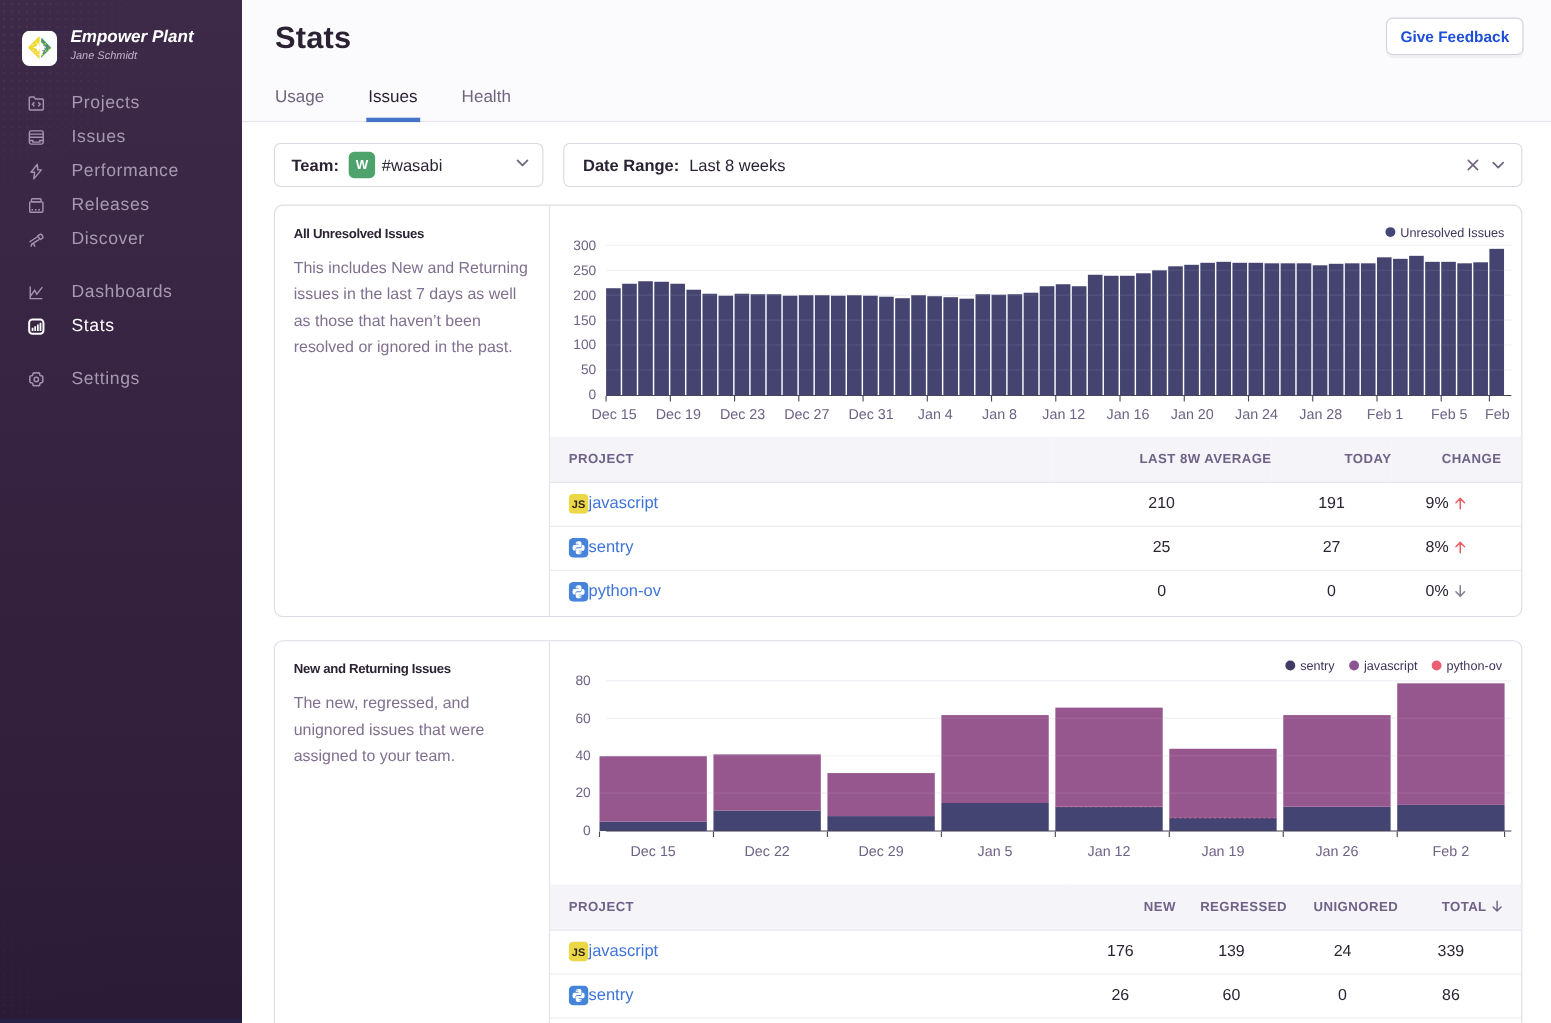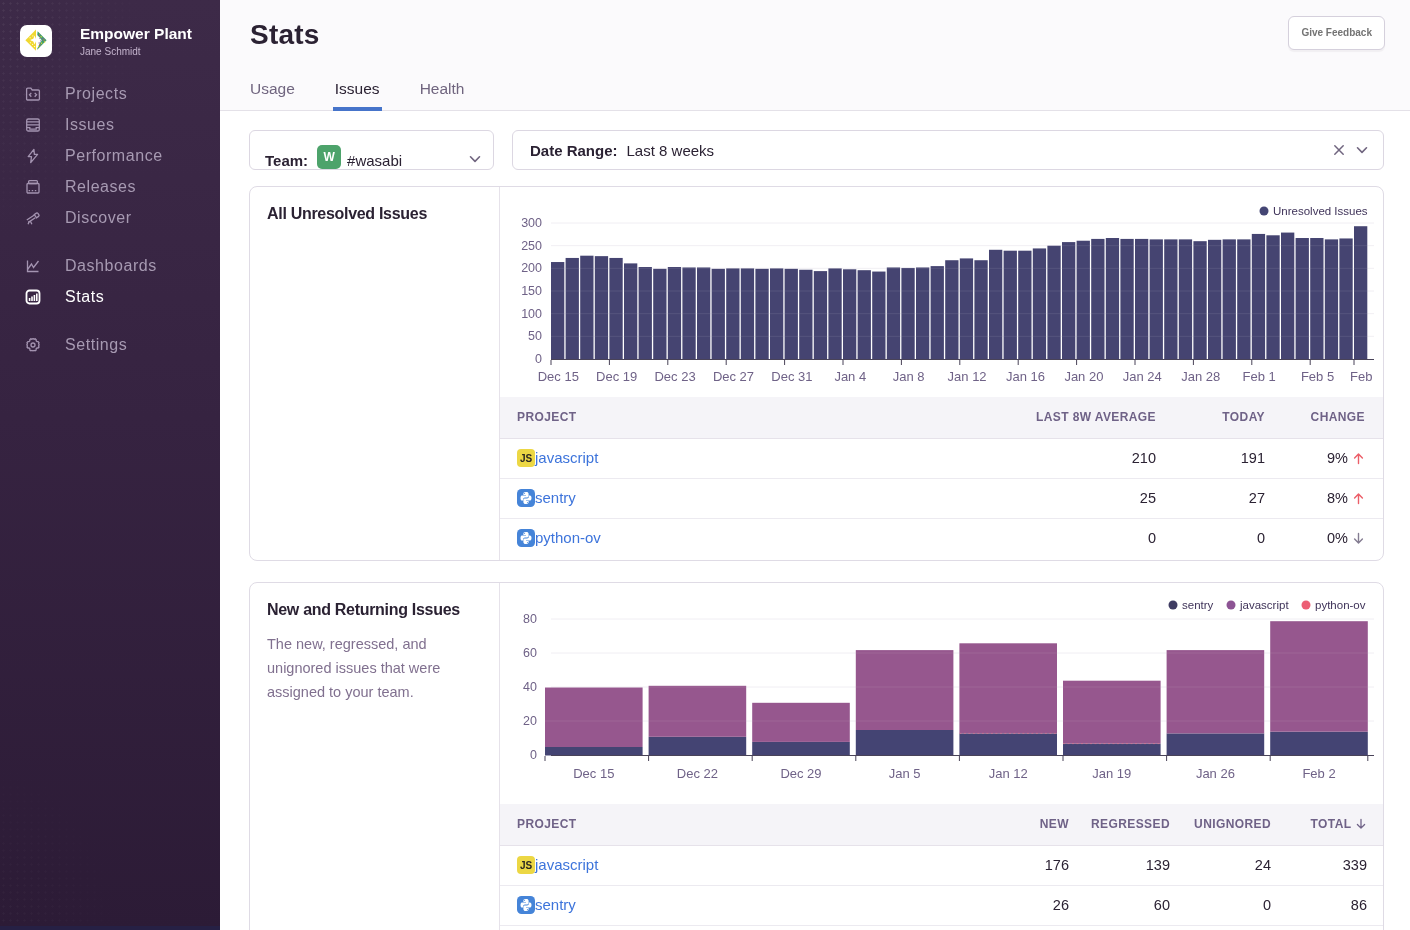--- a/index.html
+++ b/index.html
@@ -4,62 +4,62 @@
 * { margin:0; padding:0; box-sizing:border-box; }
 html,body { width:1410px; height:930px; overflow:hidden; font-family:"Liberation Sans",sans-serif; background:#fff; color:#2b2233; }
 .sidebar { position:fixed; left:0; top:0; width:220px; height:930px;
   background:linear-gradient(180deg,#3d2a48 0%,#362341 45%,#2c1b36 100%); z-index:5; }
 .sidebar::before { content:""; position:absolute; inset:0;
   background-image:radial-gradient(rgba(255,255,255,0.07) 0.9px, transparent 1.25px);
   background-size:7px 7px;
   -webkit-mask-image:radial-gradient(250px 400px at 0px 0px, rgba(0,0,0,0.95), transparent 62%), radial-gradient(200px 280px at 0px 930px, rgba(0,0,0,0.5), transparent 68%);
   mask-image:radial-gradient(250px 400px at 0px 0px, rgba(0,0,0,0.95), transparent 62%), radial-gradient(200px 280px at 0px 930px, rgba(0,0,0,0.5), transparent 68%); }
 .sidebar::after { content:""; position:absolute; left:0; bottom:0; width:100%; height:4px; background:#262044; }
-.org { position:absolute; left:20px; top:25px; display:flex; gap:28px; align-items:center; }
+.org { position:absolute; left:20px; top:25px; display:flex; gap:12px; align-items:flex-end;font-style:italic; }
 .org > svg { margin-top:-3px; }
 .orgname { color:#fff; font-weight:bold; font-size:15.5px; line-height:18px; }
 .orguser { color:#c2b2cb; font-size:10px; line-height:17px; }
 .nav { position:absolute; top:78px; left:0; width:100%; }
 .nav a { display:flex; align-items:center; height:31px; padding-left:25px; color:#a79ab2; font-size:16px; letter-spacing:0.55px; text-decoration:none; }
 .nav a .nicon { margin-right:24px; stroke:#a494b1; stroke-width:1.3; }
 .nav a.active { color:#fff; }
 .nav a.active .nicon { stroke:#fff; }
 .navgap { height:17px; }
 .main { margin-left:220px; position:relative; width:1190px; height:930px; background:#fff; }
 .pagehead { position:relative; height:111px; background:#fbfafc; border-bottom:1px solid #e4e1e8; }
 h1 { position:absolute; left:30px; top:19px; font-size:28px; letter-spacing:0.2px; color:#2b2233; }
-.feedback { position:absolute; right:25px; top:16px; height:34px; padding:0 12px; background:#fff; border:1px solid #d5d0dc; border-radius:6px; font-size:10px; font-weight:bold; color:#737373; line-height:32px; box-shadow:0 2px 1px rgba(50,40,60,0.05);margin-left:27px; }
+.feedback { position:absolute; right:25px; top:16px; height:34px; padding:0 12px; background:#fff; border:1px solid #d5d0dc; border-radius:6px; font-size:14px; font-weight:bold; color:#1d4ed8; line-height:32px; box-shadow:0 2px 1px rgba(50,40,60,0.05);margin-left:27px; }
 .tabs { position:absolute; left:30px; bottom:-1px; display:flex; gap:40px; }
 .tab { font-size:15.5px; color:#70657f; padding:3px 2px 9px; margin:0 -2px; }
 .tab.active { color:#2b2233; border-bottom:4px solid #4674ca; }
 .filters { position:absolute; top:130px; left:29px; display:flex; gap:18px; }
 .selbox { height:40px; background:#fff; border:1px solid #dcd7e2; border-radius:6px; display:flex; align-items:center; font-size:15px; }
-.teambox { width:245px; padding:0 11px 0 15px;align-items:flex-end; }
+.teambox { width:245px; padding:0 11px 0 15px; }
 .teambox b { margin-right:9px; }
 .wbadge { width:24px; height:24px; border-radius:5px; background:#4da36b; color:#fff; font-size:12px; font-weight:bold; display:flex; align-items:center; justify-content:center; margin-right:6px; }
 .teambox .chev { margin-left:auto; }
 .datebox { width:872px; padding:0 14px 0 17px; }
 .datebox b { margin-right:9px; }
 .datebox .right { margin-left:auto; display:flex; align-items:center; gap:9px; }
 .panel { position:absolute; left:29px; width:1135px; background:#fff; border:1px solid #dfdbe5; border-radius:8px; display:flex; }
 .panel1 { top:186px; height:375px; }
 .panel2 { top:582px; height:375px; }
 .pdesc { width:250px; border-right:1px solid #e6e2ea; padding:18px 17px 0 17px; flex:none; }
-.pdesc h3 { font-size:16px; font-weight:bold; color:#2b2233; margin-bottom:13px; letter-spacing:-0.3px; }
+.pdesc h3 { font-size:12px; font-weight:bold; color:#2b2233; margin-bottom:13px; letter-spacing:-0.3px; }
 .pdesc p { font-size:14.5px; color:#80708f; line-height:24px; }
 .pright { flex:1; min-width:0; }
 svg.chart1, svg.chart2 { display:block; }
 .grid line { stroke:#f0eef3; stroke-width:1; }
 .ylab text { font-size:12.5px; fill:#6f6287; text-anchor:end; font-family:"Liberation Sans",sans-serif; }
 .xlab text { font-size:13px; fill:#6f6287; font-family:"Liberation Sans",sans-serif; }
 .legend text { font-size:11.5px; fill:#3f3359; font-family:"Liberation Sans",sans-serif; }
 table.stats { width:100%; border-collapse:collapse; font-size:14.5px; }
 table.stats th { height:41px; background:#f5f4f8; color:#6f6287; font-size:12px; letter-spacing:0.4px; font-weight:bold; text-align:right; border-bottom:1px solid #e6e2ea; }
 table.stats th.proj { text-align:left; padding-left:17px; }
-table.stats td { height:40px; text-align:right; color:#2b2233; border-bottom:1px solid #eceaf0; }
+table.stats td { height:40px; text-align:center; color:#2b2233; border-bottom:1px solid #eceaf0; }
 .t1 tr:last-child td { border-bottom:none; }
 table.stats td.proj { text-align:left; padding-left:17px; }
 .pcell { display:flex; align-items:flex-start; }
 .pcell a { color:#3d74db; text-decoration:none; font-size:15px; }
 .pcell svg { flex:none; }
 .red { color:#ec5e68; }
 .gray { color:#847c91; }
 .t1 .c-avg { width:200px; }
 .t1 .c-today { width:109px; }
 .t1 .c-change { width:118px; padding-right:18px; }
@@ -177,20 +177,21 @@
           <svg width="14" height="14" viewBox="0 0 14 14">
             <path d="M2.5 4.8 7 9.4 11.5 4.8" fill="none" stroke="#70657f" stroke-width="1.6" stroke-linecap="round" stroke-linejoin="round"></path>
           </svg>
         </span>
       </div>
   </div>
 
   <div class="panel panel1">
     <div class="pdesc">
         <h3>All Unresolved Issues</h3>
+      <p>This includes New and Returning issues in the last 7 days as well as those that haven’t been resolved or ignored in the past.</p>
       </div>
     <div class="pright">
       <svg class="chart1" width="885" height="210" viewBox="0 0 885 210">
 <g class="grid">
             <line x1="51" y1="36.00" x2="874" y2="36.00"></line>
 <line x1="51" y1="58.67" x2="874" y2="58.67"></line>
 <line x1="51" y1="81.33" x2="874" y2="81.33"></line>
 <line x1="51" y1="104.00" x2="874" y2="104.00"></line>
 <line x1="51" y1="126.67" x2="874" y2="126.67"></line>
 <line x1="51" y1="149.33" x2="874" y2="149.33"></line>

